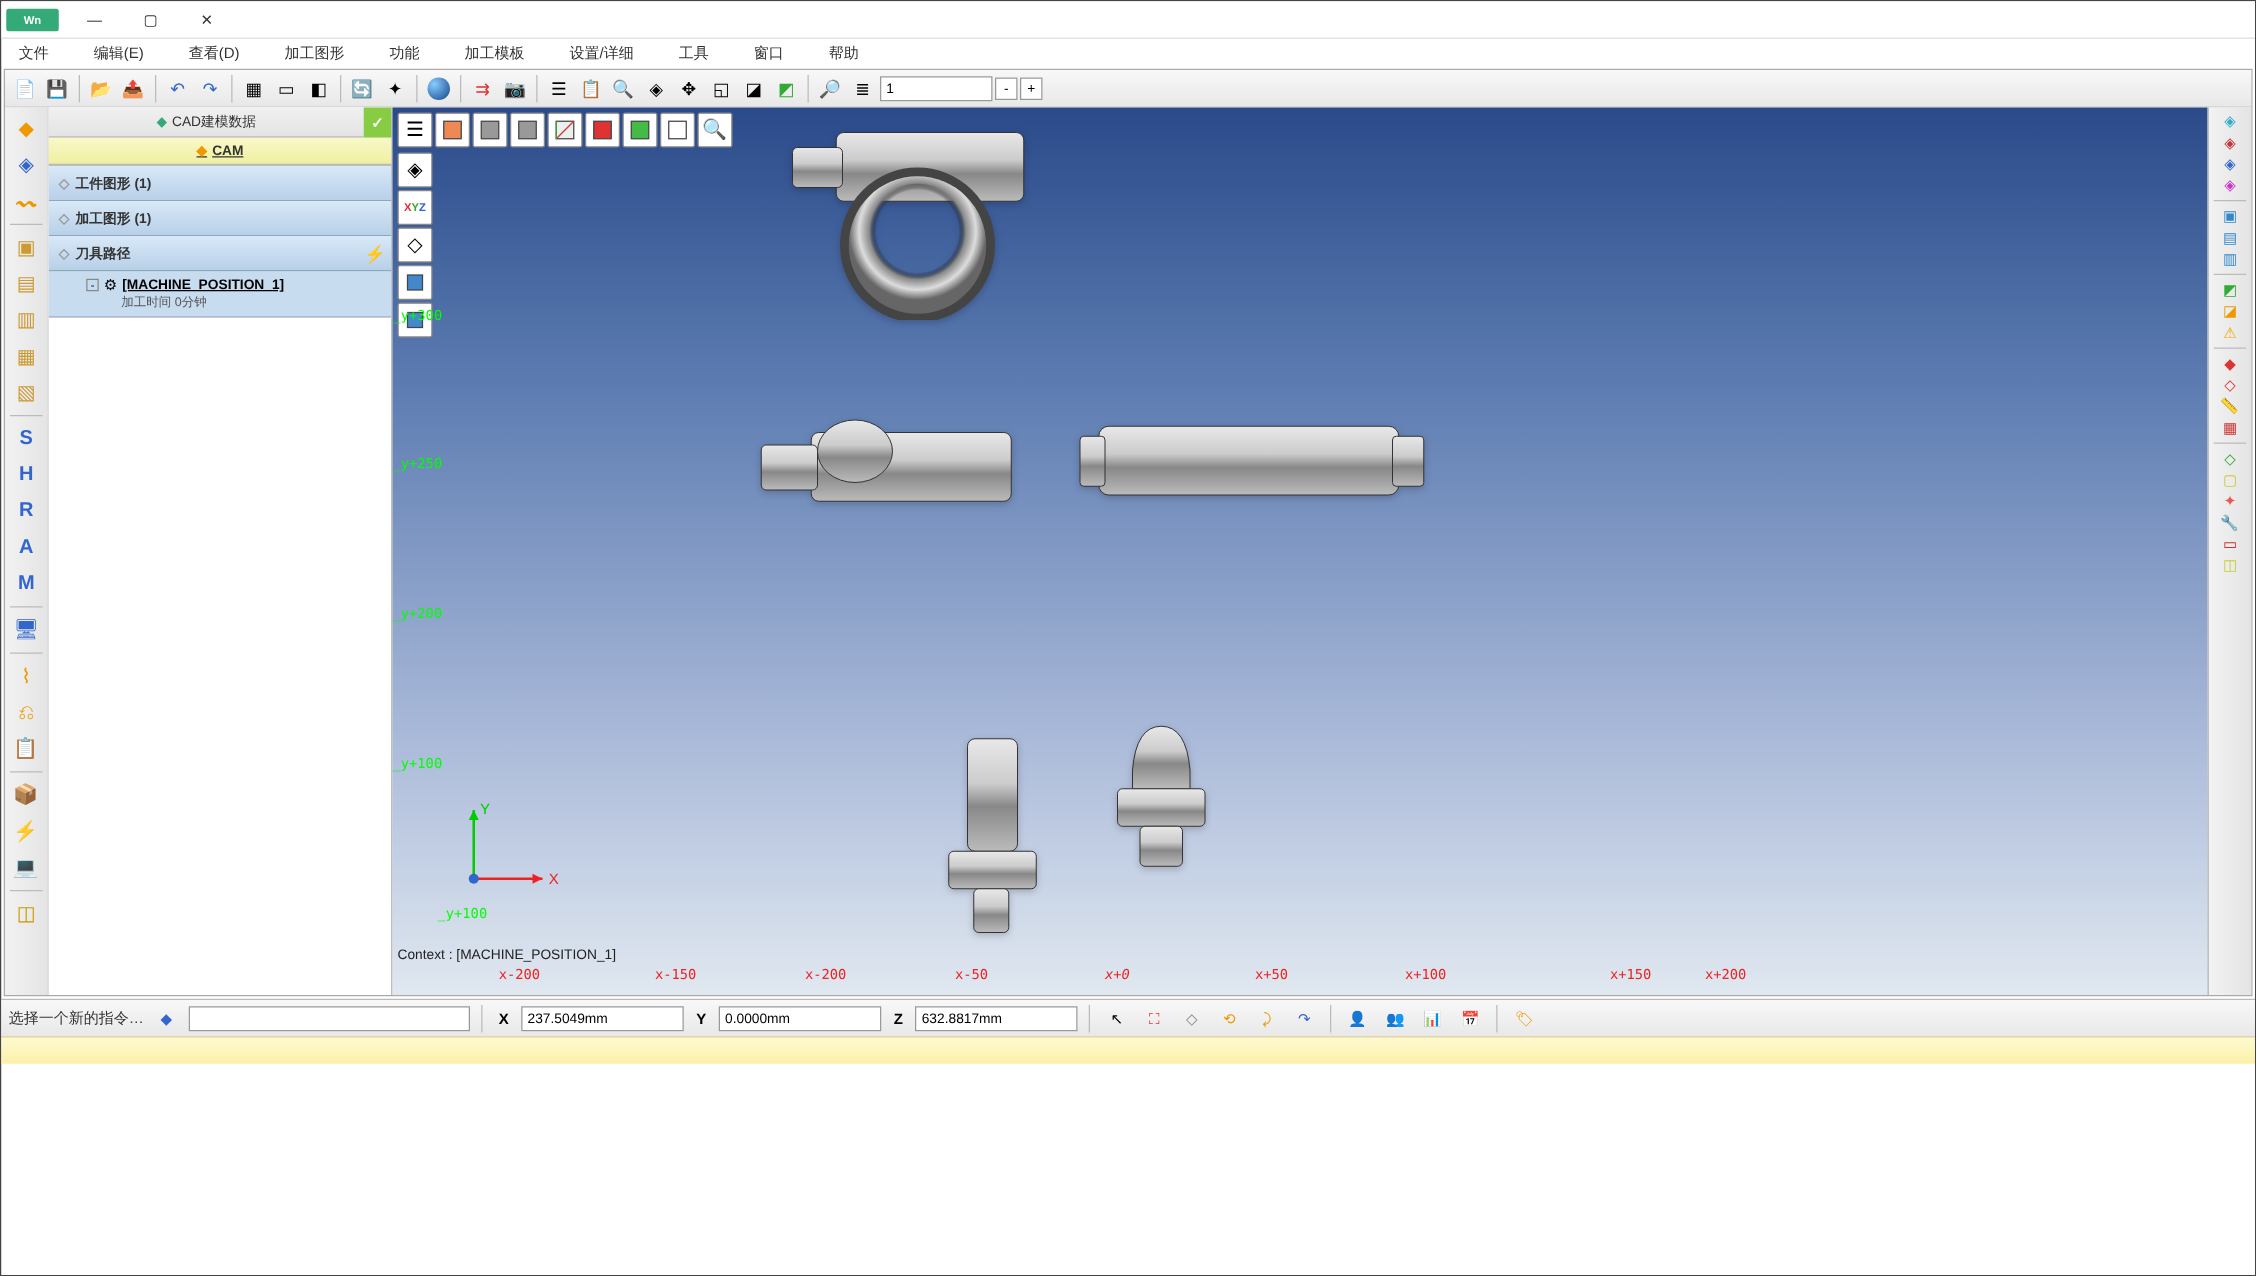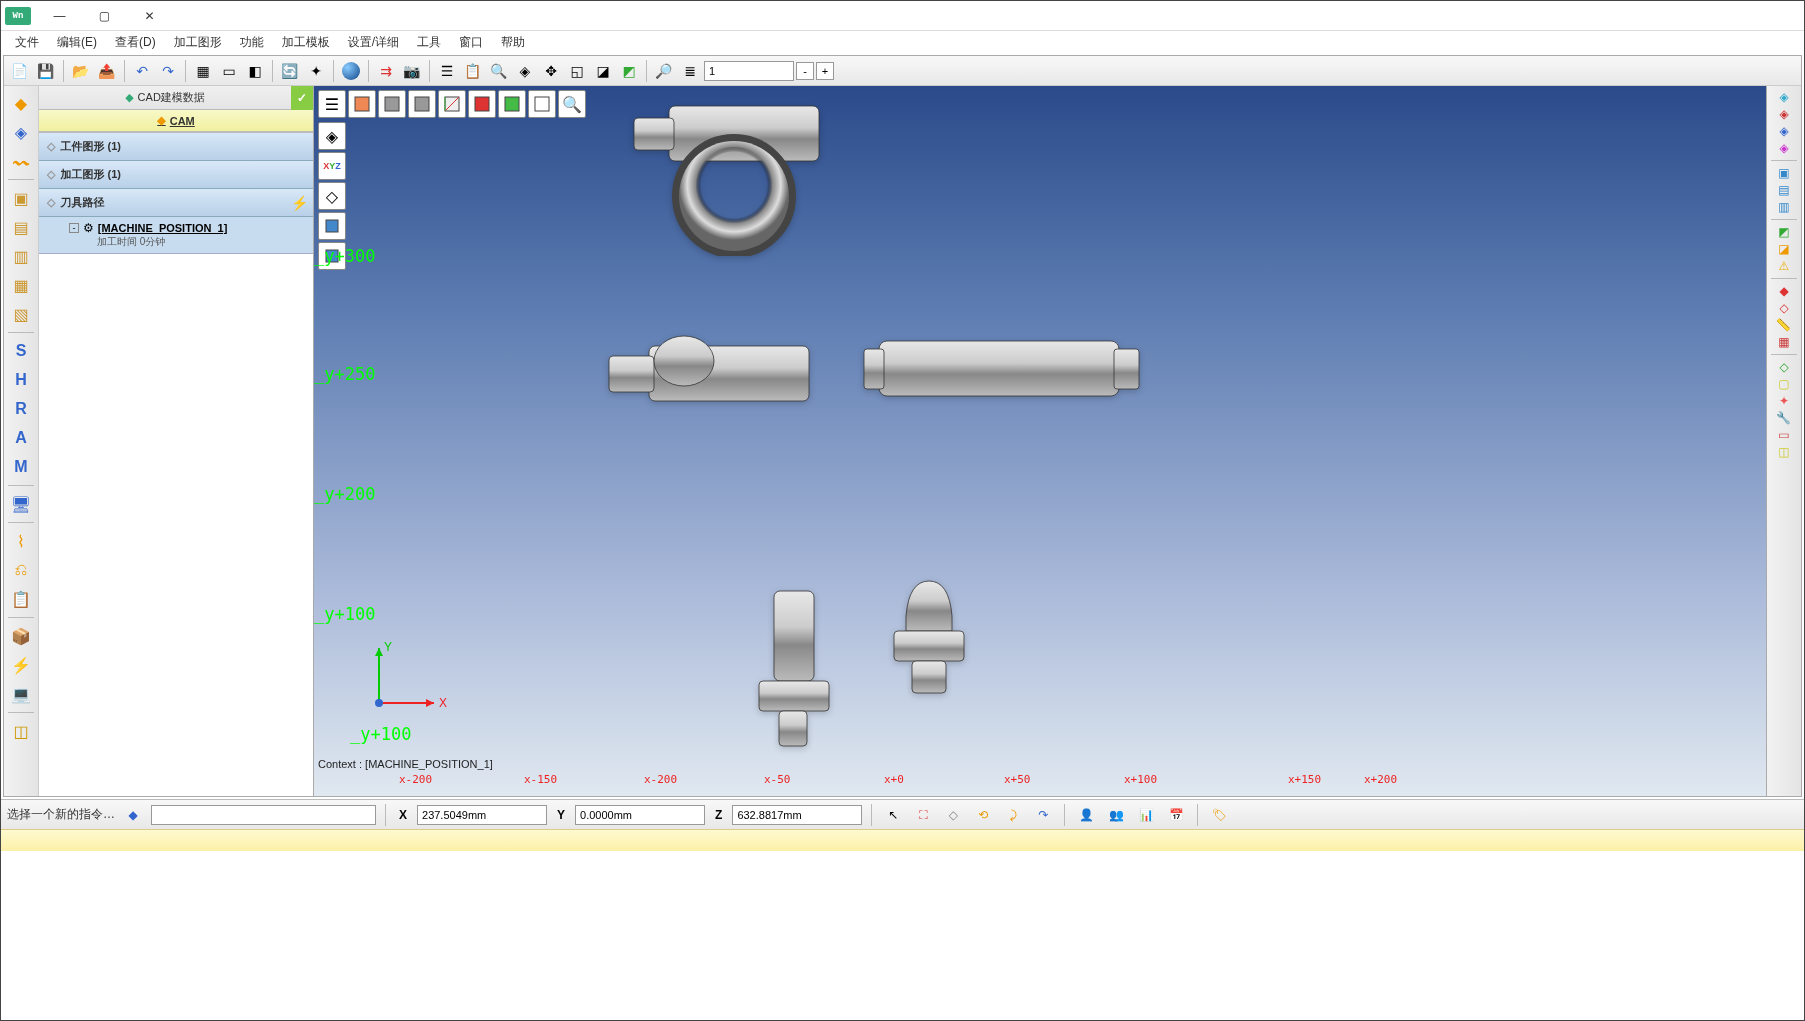--- a/index.html
+++ b/index.html
@@ -1,26 +1,26 @@
 <!DOCTYPE html>
 <html><head>
 <meta charset="utf-8">
 <style>
 * { margin: 0; padding: 0; box-sizing: border-box; font-family: "Microsoft YaHei", Arial, sans-serif; }
 body { width: 1805px; height: 1021px; background: #fff; overflow: hidden; font-size: 12px; border: 1px solid #444; }
 
 
 .titlebar { height: 30px; background: #fff; display: flex; align-items: center; padding: 0 4px; border-bottom: 1px solid #ddd; }
-.titlebar .app-icon { width: 26px; height: 18px; background: #3a7; color:#fff; display:flex; align-items:center; justify-content:center; font-size:9px; font-weight:bold; border-radius:2px; margin-right:6px;font-family:Liberation Mono, monospace;}
+.titlebar .app-icon { width: 42px; height: 18px; background: #3a7; color:#fff; display:flex; align-items:center; justify-content:center; font-size:9px; font-weight:bold; border-radius:2px; margin-right:6px;}
 .titlebar .title { flex: 1; color: #333; font-size: 12px; }
 .titlebar .win-btns { display: flex; }
 .titlebar .win-btn { width: 45px; height: 28px; display:flex; align-items:center; justify-content:center; color:#333; }
 
 
-.menubar { height: 22px; display: flex; align-items: center; padding: 0 6px; gap: 2px; }
+.menubar { height: 22px; display: flex; align-items: center; padding: 0 6px; gap: 20px; }
 .menubar .menu-item { padding: 2px 8px; color: #333; font-size: 12px; }
 
 
 .main-wrap { border: 1px solid #aaa; margin: 2px; height: 742px; display:flex; flex-direction:column; }
 
 
 .toolbar { height: 30px; background: linear-gradient(#f8f8f8,#e8e8e8); border-bottom: 1px solid #ccc; display: flex; align-items: center; padding: 0 4px; gap: 2px; }
 .tb-btn { width: 24px; height: 24px; border: 1px solid transparent; border-radius: 2px; display:flex; align-items:center; justify-content:center; font-size:14px; }
 .tb-sep { width: 1px; height: 22px; background: #bbb; margin: 0 3px; }
 .tb-select { height: 20px; font-size: 11px; border: 1px solid #999; width: 90px; padding: 0 4px; background:#fff; }
@@ -60,21 +60,21 @@
 .vp-btn svg { width:20px; height:20px; }
 
 .model { position:absolute; filter: drop-shadow(0 2px 3px rgba(0,0,0,0.2)); }
 .part { fill: url(#metalgrad); stroke:#333; stroke-width:0.8; }
 
 
 .axis-gizmo { position:absolute; bottom: 60px; left: 50px; }
 .axis-gizmo svg { width: 90px; height:90px; overflow:visible; }
 
 
-.y-label { position:absolute; left:0px; font-size:17px; color:#0f0; font-family: monospace; }
+.y-label { position:absolute; left:0px; font-size:11px; color:#0f0; font-family: monospace; }
 .x-label { position:absolute; bottom:10px; font-size:11px; color:#e22; font-family: monospace; }
 .context-lbl { position:absolute; bottom:26px; left:4px; font-size:11px; color:#222; }
 
 
 .right-tb { width: 34px; background: linear-gradient(90deg,#f2f2f2,#e4e4e4); display:flex; flex-direction:column; align-items:center; padding:4px 0; gap:3px; }
 
 
 .cmd-bar { height: 30px; background: linear-gradient(#f8f8f8,#e8e8e8); border-top:1px solid #bbb; display:flex; align-items:center; padding:0 6px; gap:6px; font-size:12px; }
 .cmd-bar .lbl { color:#333; }
 .cmd-bar .coord-input { width:130px; height:20px; border:1px solid #999; padding:0 4px; font-size:11px; background:#fff; }
@@ -364,21 +364,21 @@
     <div class="y-label" style="top:278px;">_y+250</div>
     <div class="y-label" style="top:398px;">_y+200</div>
     <div class="y-label" style="top:518px;">_y+100</div>
     <div class="y-label" style="top:638px;margin-left:36px;">_y+100</div>
 
     
     <div class="x-label" style="left:85px;">x-200</div>
     <div class="x-label" style="left:210px;">x-150</div>
     <div class="x-label" style="left:330px;">x-200</div>
     <div class="x-label" style="left:450px;">x-50</div>
-    <div class="x-label" style="left:570px;">x+0</div>
+    <div class="x-label" style="left:570px;font-style:italic;">x+0</div>
     <div class="x-label" style="left:690px;">x+50</div>
     <div class="x-label" style="left:810px;">x+100</div>
     <div class="x-label" style="left:974px;">x+150</div>
     <div class="x-label" style="left:1050px;">x+200</div>
 
     <div class="context-lbl">Context : [MACHINE_POSITION_1]</div>
 
     
     <div class="axis-gizmo">
       <svg>

